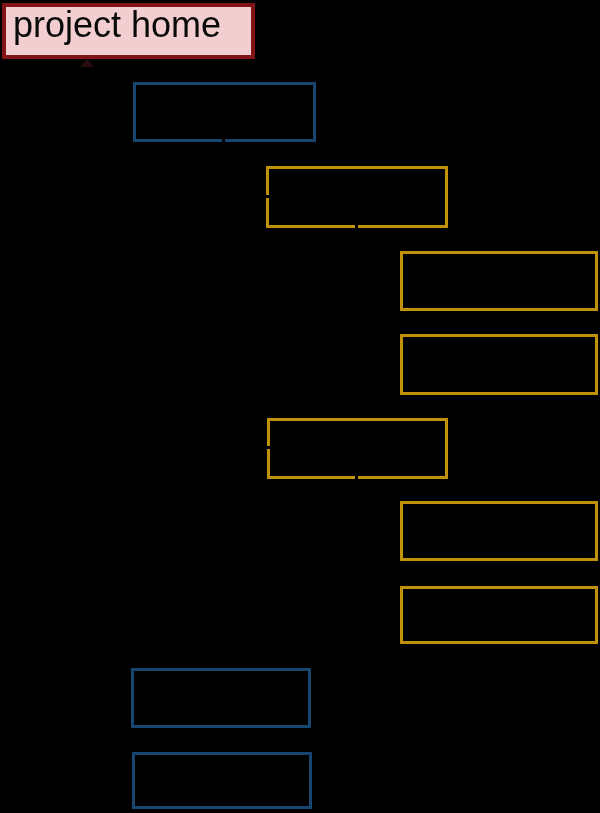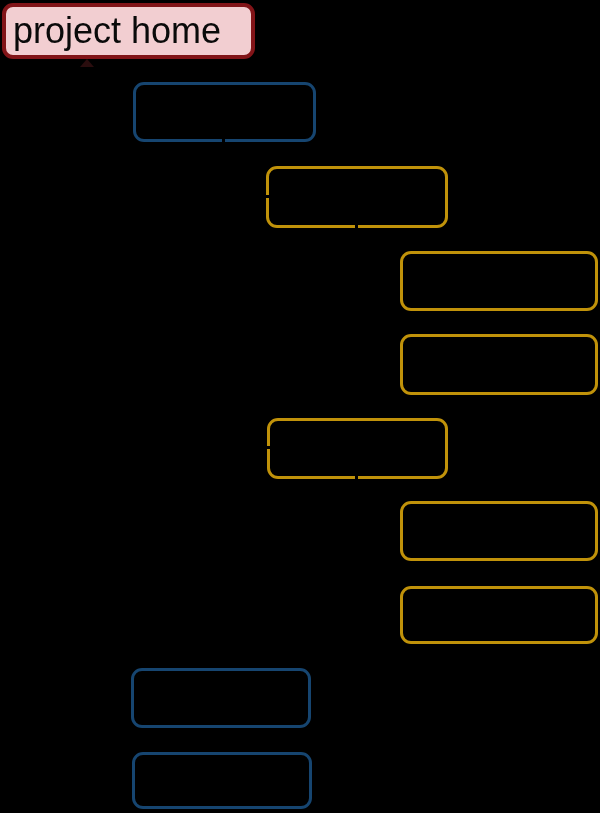--- a/index.html
+++ b/index.html
@@ -14,22 +14,21 @@
     background: var(--background, #000);
     overflow: hidden;
     font-family: "Liberation Sans", sans-serif;
   }
   .node {
     position: absolute;
     box-sizing: border-box;
     background: transparent;
     z-index: 1;
     display: flex;
-    align-items: center;
-    border-radius: 11px;
+    align-items: flex-start;
   }
   .node-level1 { border: 3px solid var(--level1-border, #164570); }
   .node-level2 { border: 3px solid var(--level2-border, #C0920A); }
   .node-root {
     border: 4px solid var(--root-border, #821418);
     background: var(--root-fill, #F2CED1);
     color: var(--root-text, #0A0A0A);
     font-size: 36px;
     line-height: 1;
     padding-left: 7px;

